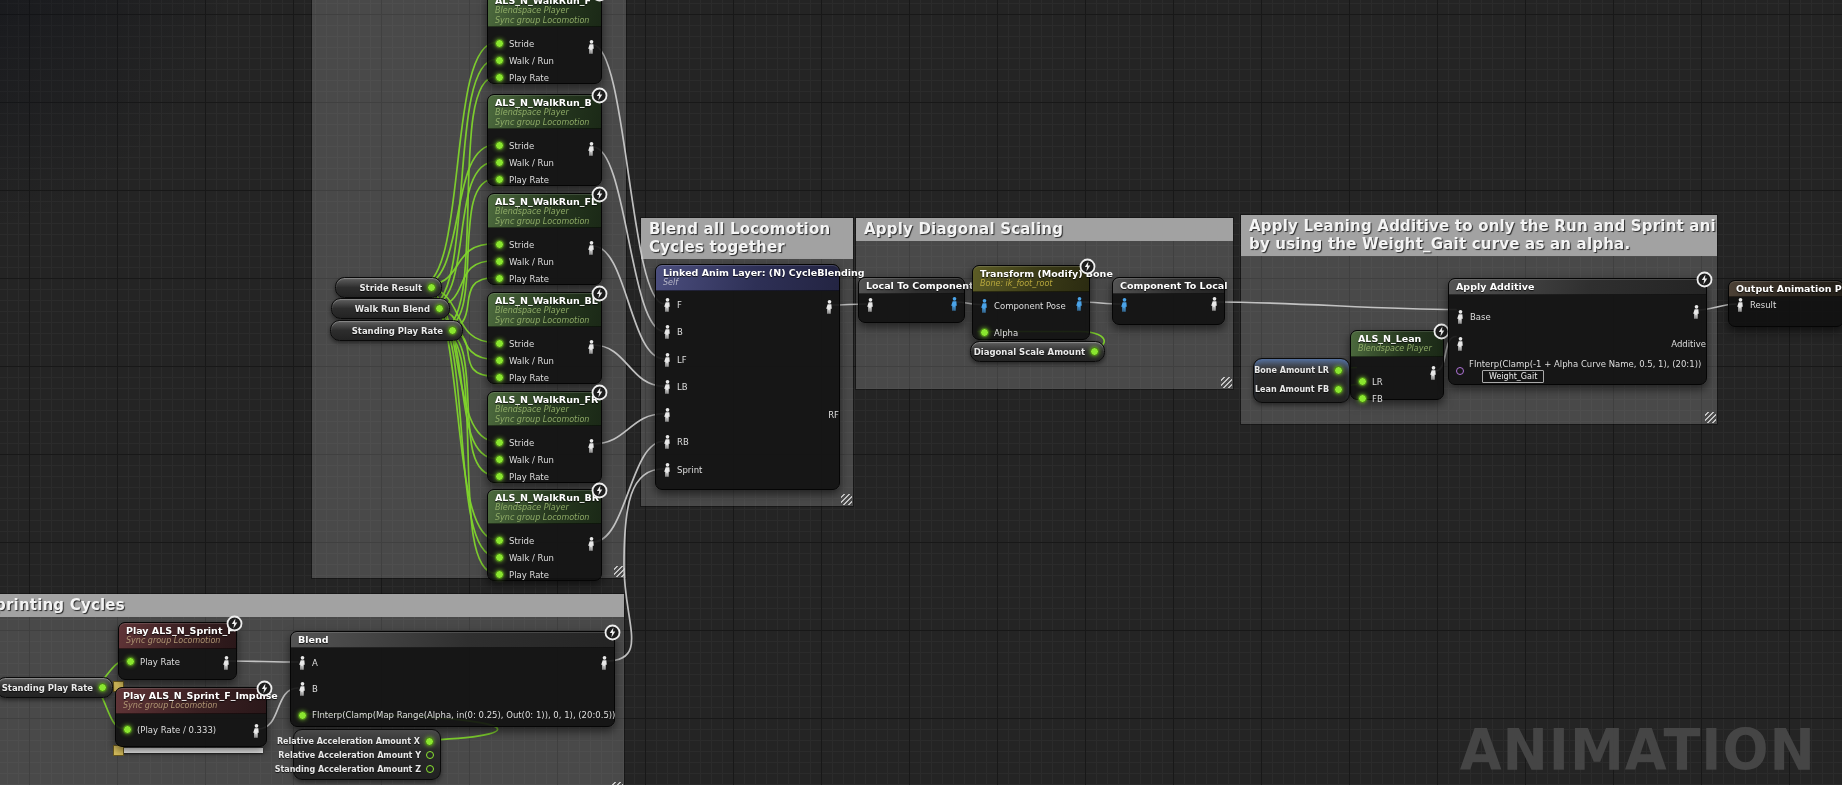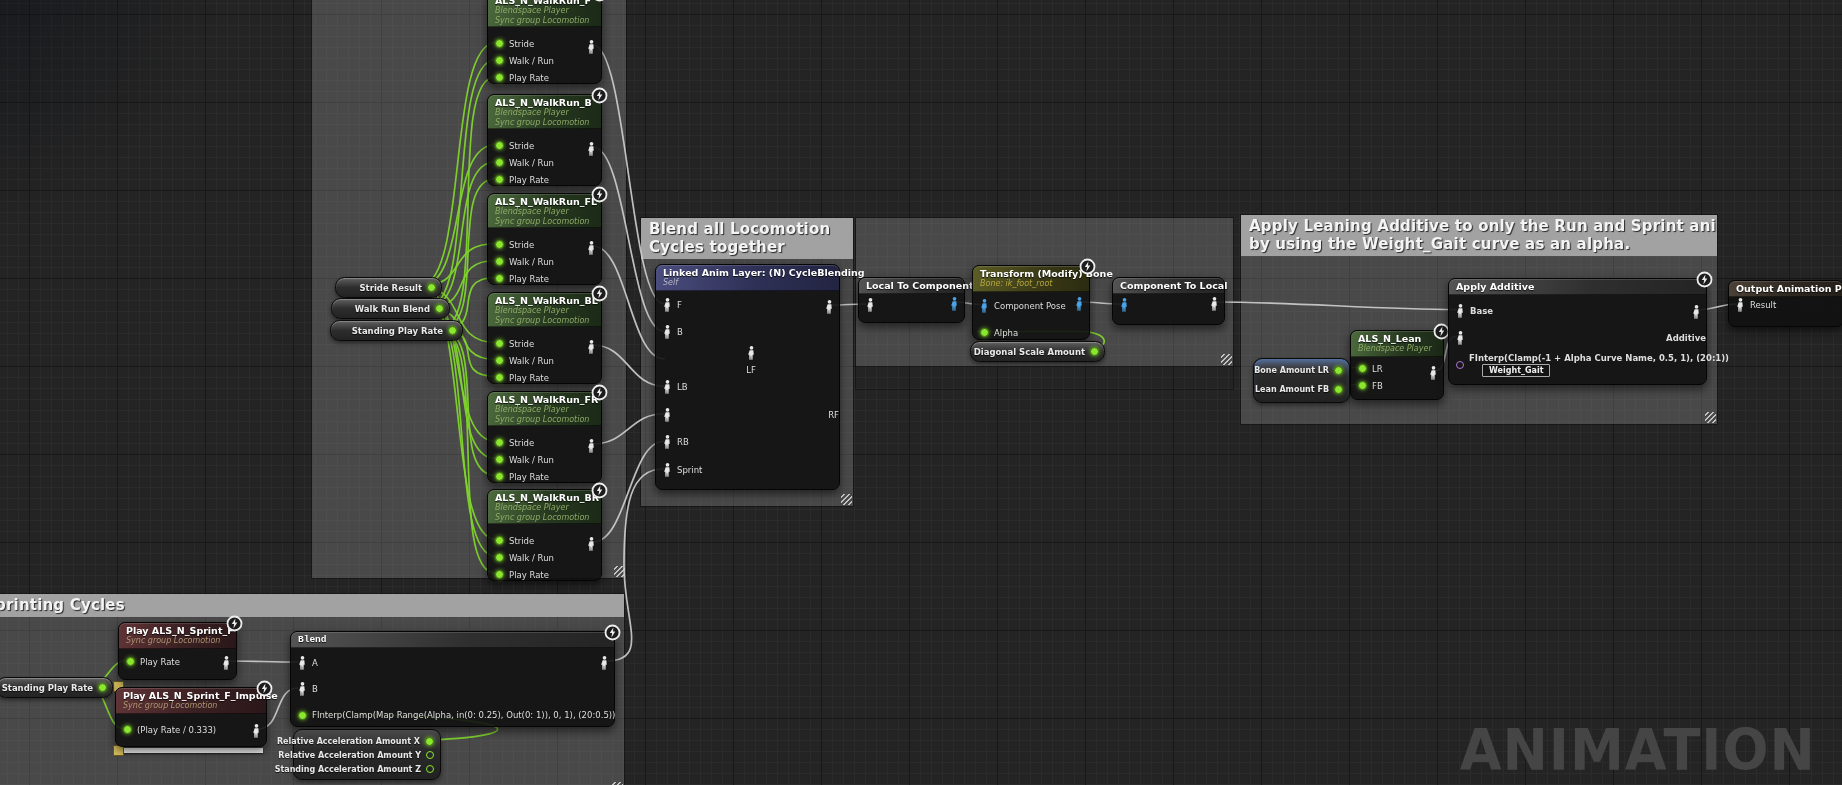--- a/index.html
+++ b/index.html
@@ -139,20 +139,23 @@
       <div class="cbody" style="height: 601px;"></div>
     </div>
     <div class="comment" style="left: 640px; top: 217px; width: 212px; height: 288px;">
       <div class="chead">
         <div>Blend all Locomotion</div>
         <div>Cycles together</div>
       </div>
       <div class="cbody" style="height: 247px;"></div>
     </div>
     <div class="comment" style="left: 855px; top: 217px; width: 377px; height: 171px;">
+      <div class="chead">
+        <div>Apply Diagonal Scaling</div>
+      </div>
       <div class="cbody" style="height: 148px;"></div>
     </div>
     <div class="comment" style="left: 1240px; top: 214px; width: 476px; height: 209px;">
       <div class="chead">
         <div>Apply Leaning Additive to only the Run and Sprint animations</div>
         <div>by using the Weight_Gait curve as an alpha.</div>
       </div>
       <div class="cbody" style="height: 168px;"></div>
     </div>
     <div class="comment" style="left: -14px; top: 593px; width: 637px; height: 200px;">
@@ -334,21 +337,21 @@
             <use href="#sym-person" xlink:href="#sym-person"></use>
           </svg>
           <span>F</span>
         </div>
         <div class="prow" style="height: 27.5px;">
           <svg class="person" viewBox="0 0 10 16" style="fill: rgb(232, 232, 232);">
             <use href="#sym-person" xlink:href="#sym-person"></use>
           </svg>
           <span>B</span>
         </div>
-        <div class="prow" style="height: 27.5px; flex-direction: column;">
+        <div class="prow" style="height: 27.5px;">
           <svg class="person" viewBox="0 0 10 16" style="fill: rgb(232, 232, 232);">
             <use href="#sym-person" xlink:href="#sym-person"></use>
           </svg>
           <span>LF</span>
         </div>
         <div class="prow" style="height: 27.5px;">
           <svg class="person" viewBox="0 0 10 16" style="fill: rgb(232, 232, 232);">
             <use href="#sym-person" xlink:href="#sym-person"></use>
           </svg>
           <span>LB</span>
@@ -431,42 +434,42 @@
         </svg></div>
     </div>
     <div class="node" style="left: 1350px; top: 330px; width: 92px; height: 68px;">
       <svg class="bolt" viewBox="0 0 17 17">
         <use href="#sym-bolt" xlink:href="#sym-bolt"></use>
       </svg>
       <div class="nhead h-green" style="height: 21px;">
         <div class="ntitle">ALS_N_Lean</div>
         <div class="nsub">Blendspace Player</div>
       </div>
-      <div class="nbody" style="padding-top: 3px;">
+      <div class="nbody" style="padding-top: 16px;">
         <div class="prow" style="height: 17px;">
           <span class="pin"></span>
           <span>LR</span>
         </div>
         <div class="prow" style="height: 17px;">
           <span class="pin"></span>
           <span>FB</span>
         </div>
       </div>
       <div class="outpin" style="top: 34px;"><svg class="person" viewBox="0 0 10 16" style="fill: rgb(232, 232, 232);">
           <use href="#sym-person" xlink:href="#sym-person"></use>
         </svg></div>
     </div>
     <div class="node" style="left: 1448px; top: 278px; width: 257px; height: 105px;">
       <svg class="bolt" viewBox="0 0 17 17">
         <use href="#sym-bolt" xlink:href="#sym-bolt"></use>
       </svg>
       <div class="nhead h-gray" style="height: 11px;">
         <div class="ntitle">Apply Additive</div>
       </div>
-      <div class="nbody" style="padding-top: 2px; font-weight: bold;">
+      <div class="nbody" style="padding-top: 8px;">
         <div class="prow" style="height: 27px;">
           <svg class="person" viewBox="0 0 10 16" style="fill: rgb(232, 232, 232);">
             <use href="#sym-person" xlink:href="#sym-person"></use>
           </svg>
           <span>Base</span>
         </div>
         <div class="prow" style="height: 27px; justify-content: space-between;">
           <svg class="person" viewBox="0 0 10 16" style="fill: rgb(232, 232, 232);">
             <use href="#sym-person" xlink:href="#sym-person"></use>
           </svg>
@@ -530,21 +533,21 @@
         </div>
       </div>
       <div class="outpin" style="top: 35px;"><svg class="person" viewBox="0 0 10 16" style="fill: rgb(232, 232, 232);">
           <use href="#sym-person" xlink:href="#sym-person"></use>
         </svg></div>
     </div>
     <div class="node" style="left: 290px; top: 631px; width: 323px; height: 94px;">
       <svg class="bolt" viewBox="0 0 17 17">
         <use href="#sym-bolt" xlink:href="#sym-bolt"></use>
       </svg>
-      <div class="nhead h-gray" style="height: 11px; font-family: Liberation Mono, monospace;">
+      <div class="nhead h-gray" style="height: 11px;">
         <div class="ntitle">Blend</div>
       </div>
       <div class="nbody" style="padding-top: 2px;">
         <div class="prow" style="height: 26px;">
           <svg class="person" viewBox="0 0 10 16" style="fill: rgb(232, 232, 232);">
             <use href="#sym-person" xlink:href="#sym-person"></use>
           </svg>
           <span>A</span>
         </div>
         <div class="prow" style="height: 26px;">

